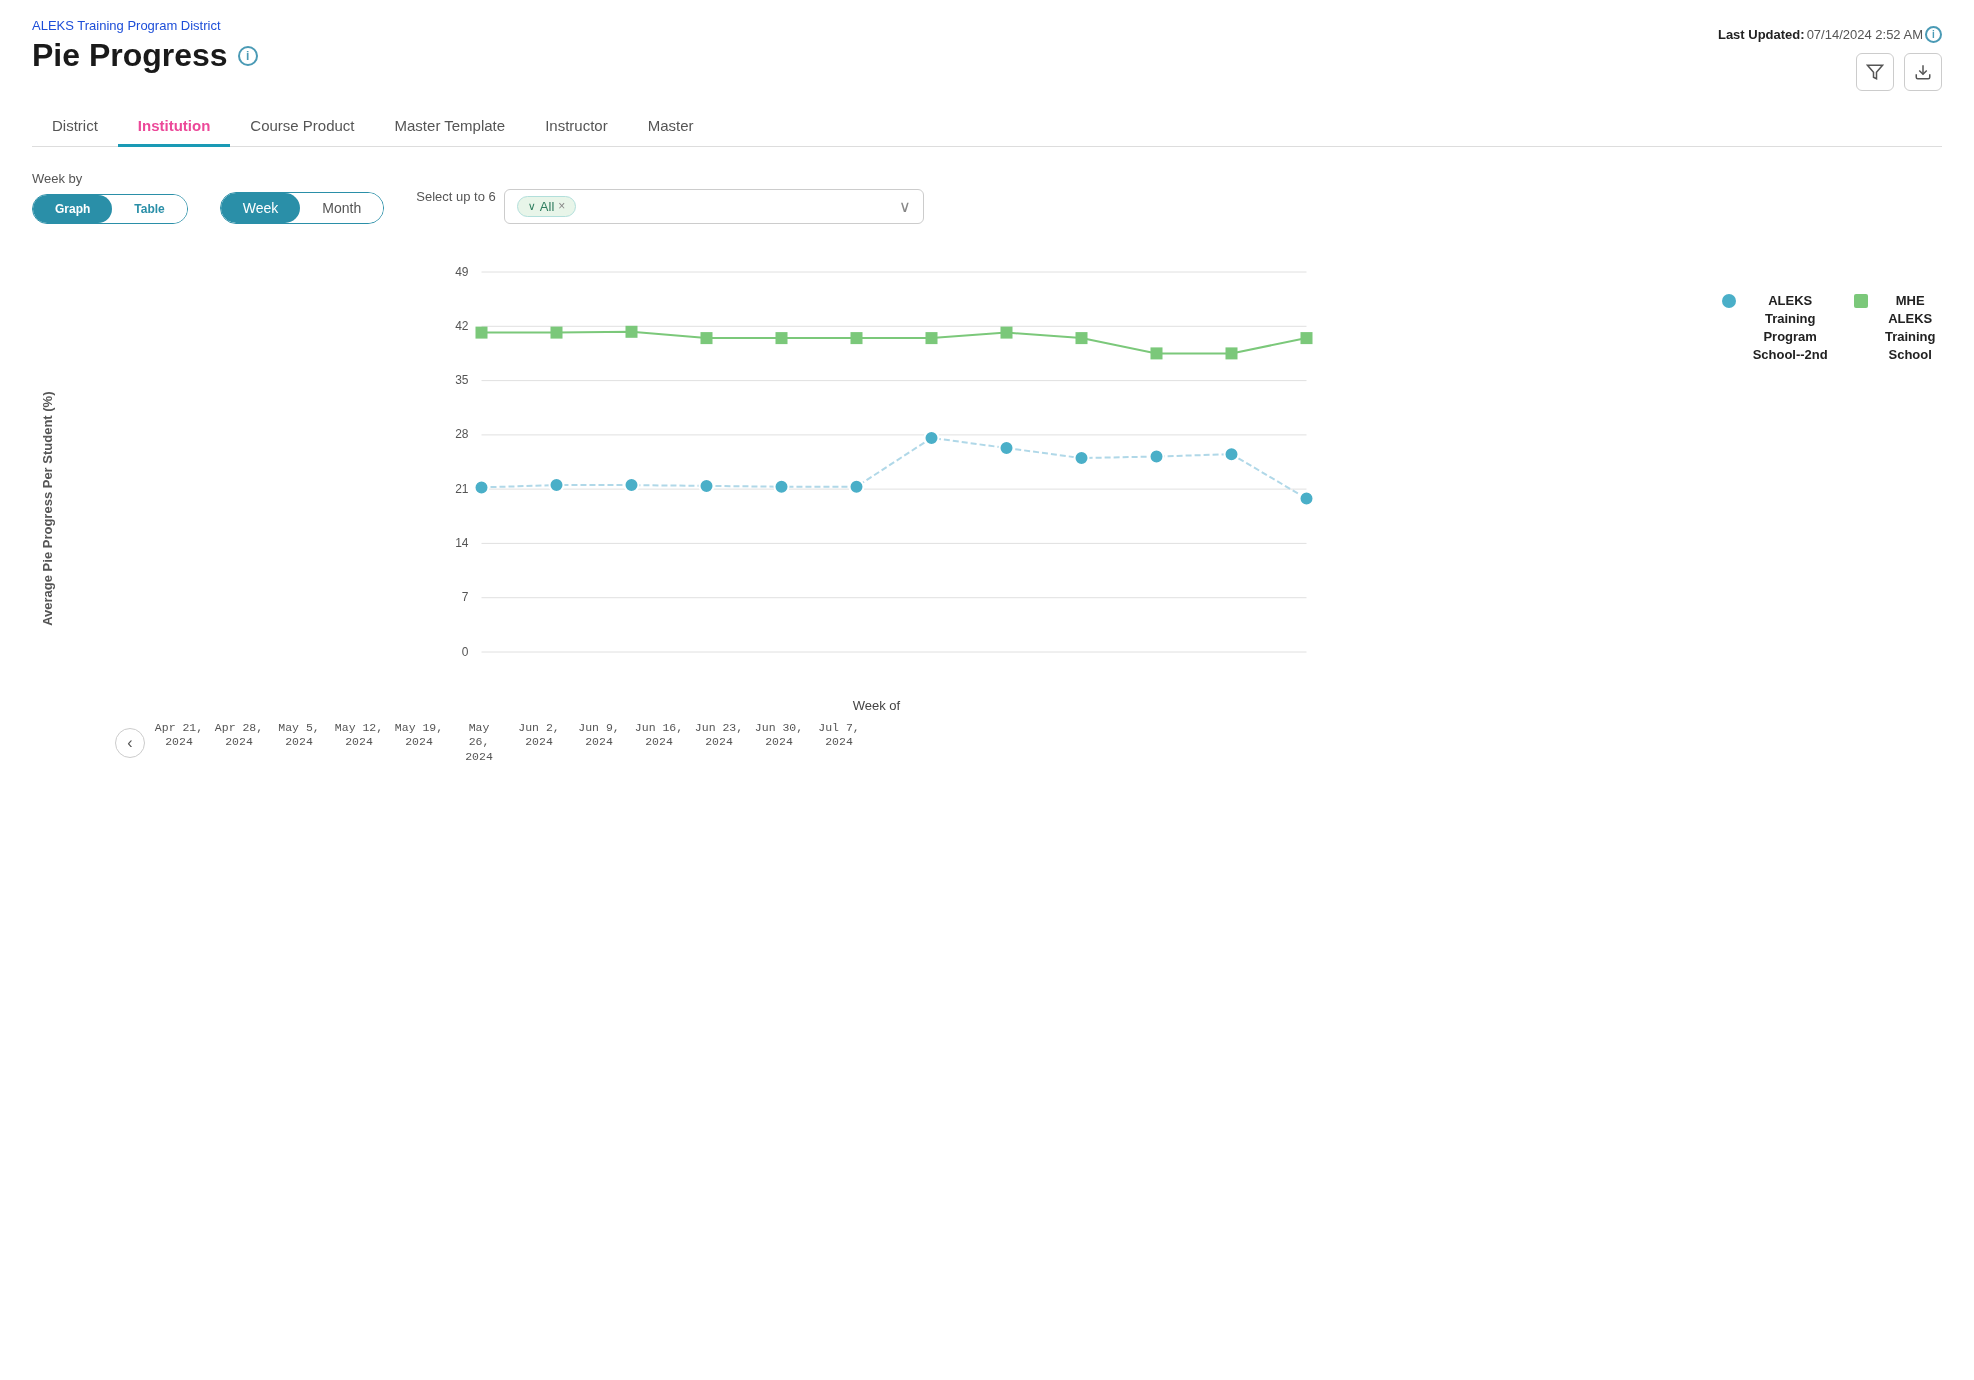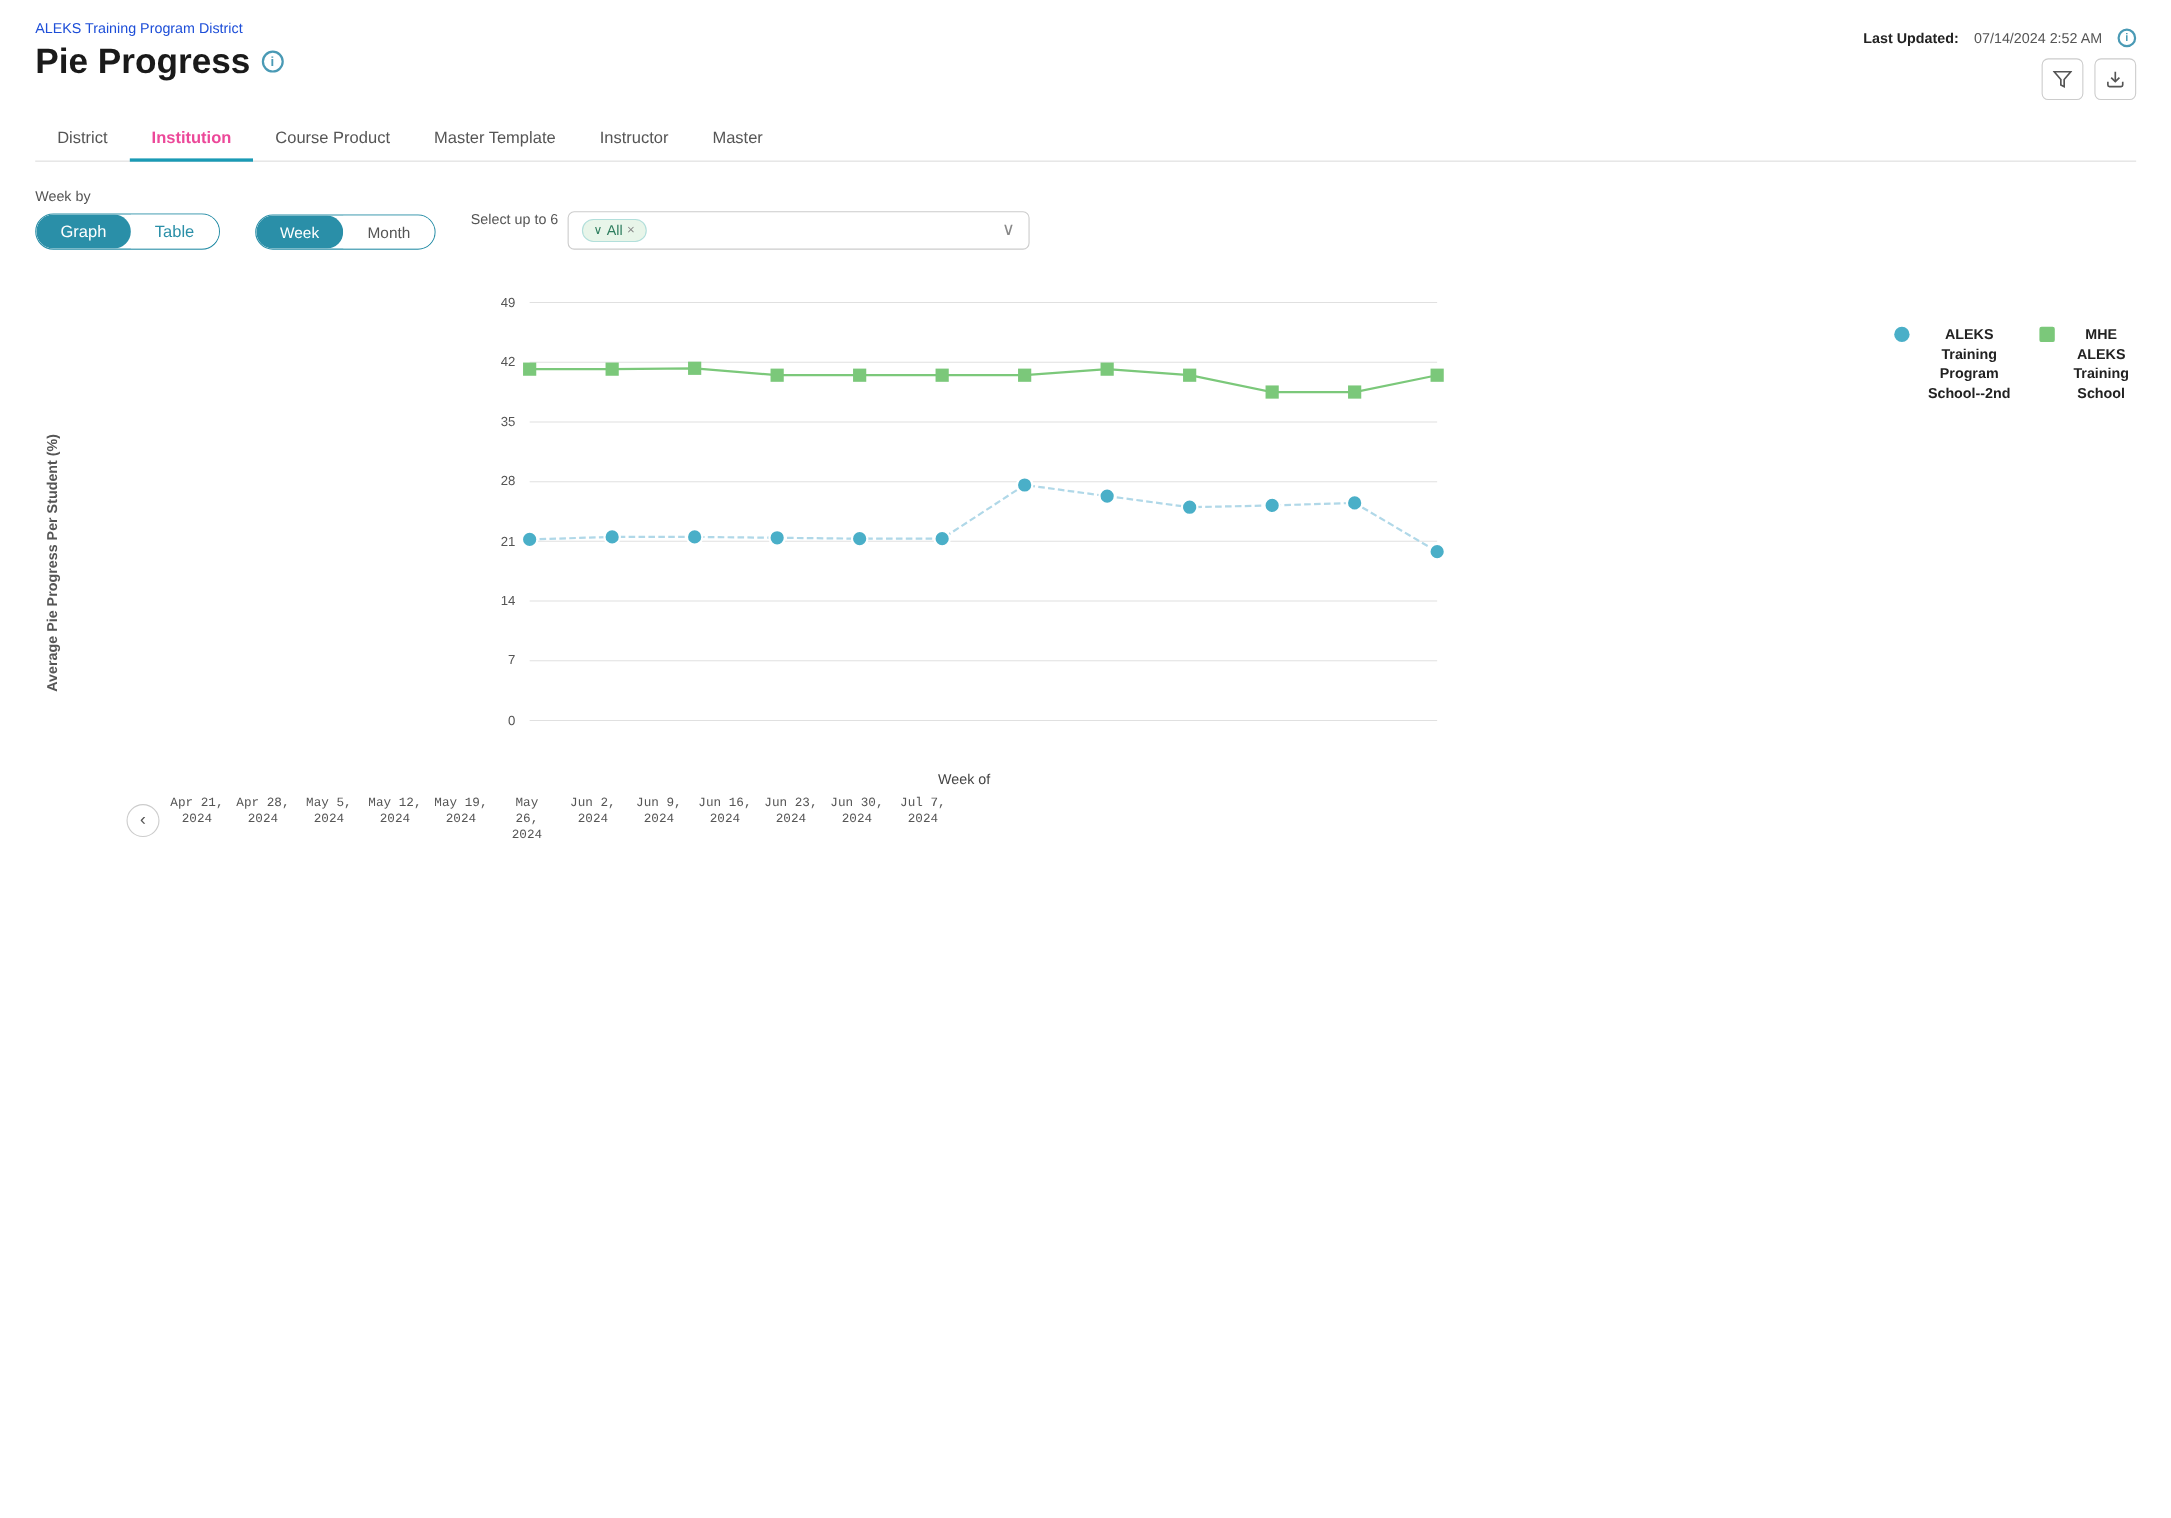--- a/index.html
+++ b/index.html
@@ -5,37 +5,37 @@
     * { box-sizing: border-box; margin: 0; padding: 0; }
     body { font-family: -apple-system, BlinkMacSystemFont, 'Segoe UI', Arial, sans-serif; background: #fff; color: #222; font-size: 14px; }
 
     .page { max-width: 1974px; padding: 18px 32px 32px 32px; }
 
     .breadcrumb { font-size: 13px; color: #1d4ed8; margin-bottom: 4px; }
     .page-title { font-size: 32px; font-weight: 600; color: #1a1a1a; display: flex; align-items: center; gap: 10px; }
     .page-title .info-icon { width: 20px; height: 20px; border-radius: 50%; border: 2px solid #4a9ab5; display: inline-flex; align-items: center; justify-content: center; font-size: 12px; color: #4a9ab5; font-weight: bold; cursor: pointer; }
 
     .header-row { display: flex; justify-content: space-between; align-items: flex-start; margin-bottom: 16px; }
-    .last-updated { font-size: 13px; color: #555; display: flex; align-items: center; gap: 14px; margin-top: 8px; }
+    .last-updated { font-size: 13px; color: #555; display: flex; align-items: center; gap: 2px; margin-top: 8px; }
     .last-updated strong { color: #222; }
     .last-updated .info-icon { width: 17px; height: 17px; border-radius: 50%; border: 2px solid #4a9ab5; display: inline-flex; align-items: center; justify-content: center; font-size: 10px; color: #4a9ab5; font-weight: bold; cursor: pointer; }
 
     .header-actions { display: flex; gap: 10px; align-items: center; }
     .icon-btn { width: 38px; height: 38px; border: 1.5px solid #ccc; border-radius: 6px; background: #fff; display: flex; align-items: center; justify-content: center; cursor: pointer; font-size: 18px; color: #555; }
 
     .tabs-row { display: flex; border-bottom: 1.5px solid #ddd; margin-bottom: 24px; }
     .tab { padding: 10px 20px; font-size: 15px; cursor: pointer; color: #555; border-bottom: 3px solid transparent; margin-bottom: -1.5px; white-space: nowrap; }
     .tab.active { color: #ec4899; border-bottom: 3px solid #1a9ab5; font-weight: 700; }
 
     .controls-row { display: flex; align-items: flex-end; gap: 32px; margin-bottom: 28px; }
     .control-group { display: flex; flex-direction: column; gap: 8px; }
     .control-label { font-size: 13px; color: #555; }
 
     .toggle-group { display: flex; border-radius: 24px; overflow: hidden; border: 1.5px solid #2a8fa8; }
-    .toggle-btn { padding: 7px 22px; font-size: 15px; cursor: pointer; border: none; background: #fff; color: #2a8fa8; font-weight: 400; }
+    .toggle-btn { padding: 7px 22px; font-size: 12px; cursor: pointer; border: none; background: #fff; color: #2a8fa8; font-weight: 700; }
     .toggle-btn.active { background: #2a8fa8; color: #fff; border-radius: 22px; }
 
     .time-toggle-group { display: flex; border-radius: 24px; overflow: hidden; border: 1.5px solid #2a8fa8; }
     .time-btn { padding: 7px 22px; font-size: 14px; cursor: pointer; border: none; background: #fff; color: #555; font-weight: 500; }
     .time-btn.active { background: #2a8fa8; color: #fff; border-radius: 22px; }
 
     .select-group { display: flex; gap: 8px; }
     .select-label { font-size: 13px; color: #555; }
     .multi-select { display: flex; align-items: center; border: 1.5px solid #ccc; border-radius: 6px; padding: 6px 12px; min-width: 420px; background: #fff; cursor: pointer; justify-content: space-between; }
     .multi-select .selected-tags { display: flex; gap: 6px; align-items: center; flex: 1; }

